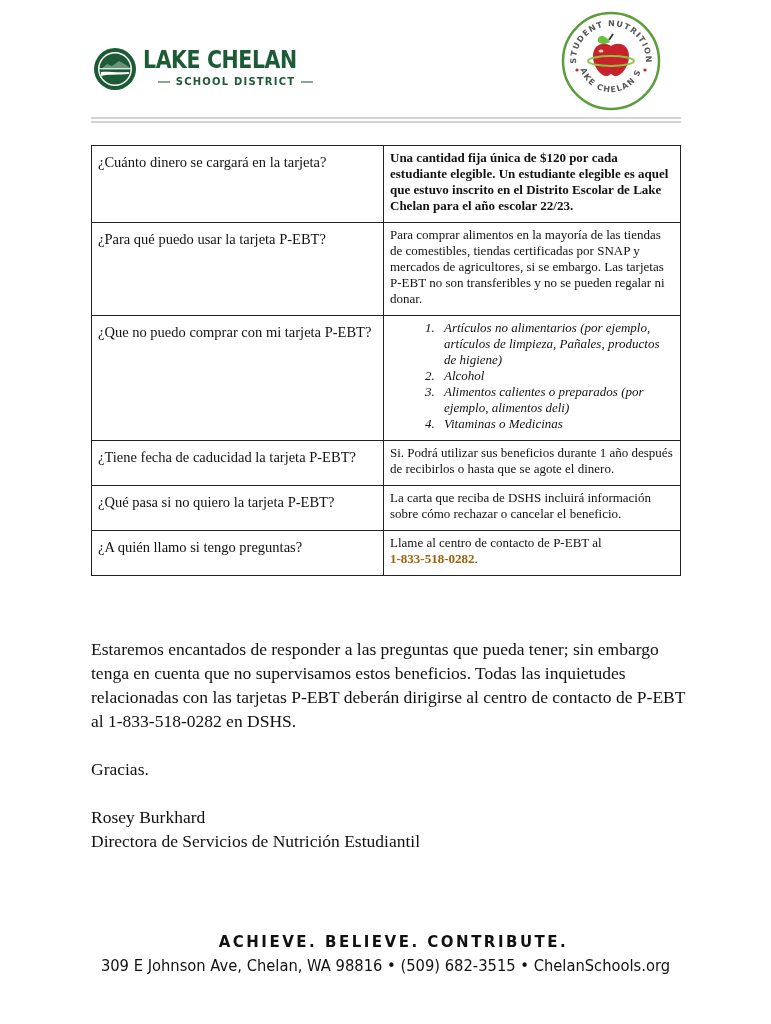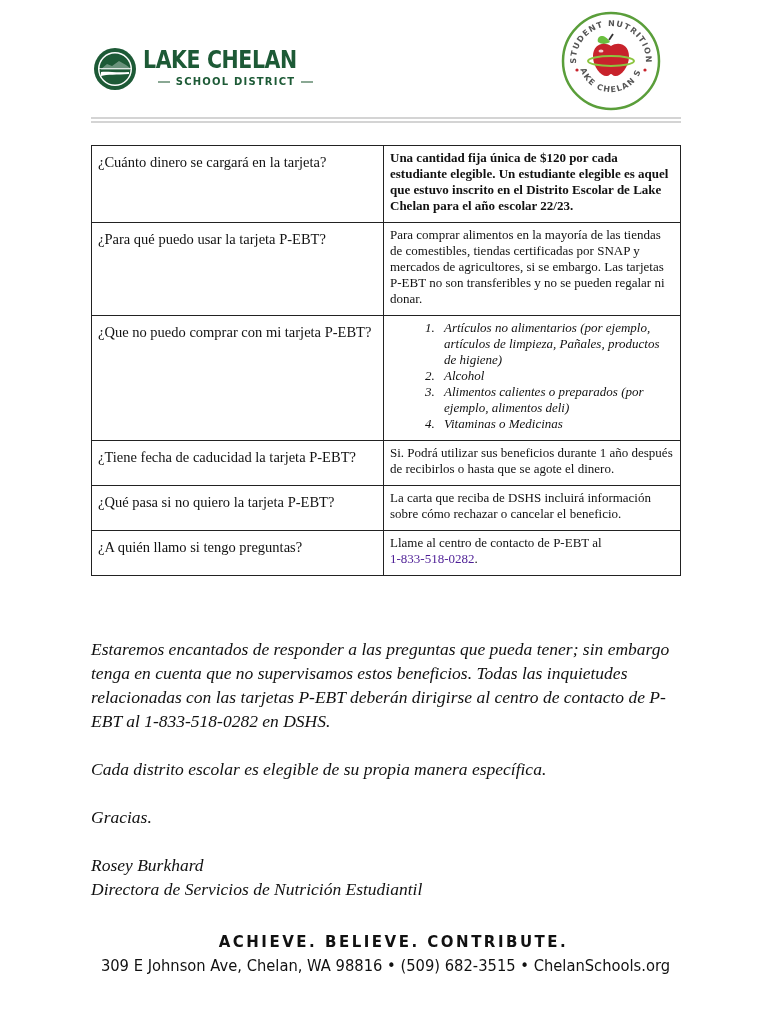--- a/index.html
+++ b/index.html
@@ -21,25 +21,25 @@
     .hr.b { top: 121px; }
 
     
     table.faq { position: absolute; left: 91px; top: 145px; width: 590px; border-collapse: collapse; font-size: 13px; line-height: 16px; }
     table.faq td { border: 1.5px solid #222; vertical-align: top; padding: 4px 6px 8px 6px; }
     table.faq td.q { width: 279px; font-size: 14.5px; line-height: 17px; padding-left: 6px; padding-top: 8px; }
     table.faq td.a { font-size: 13px; }
     table.faq td.a.bold { font-weight: bold; }
     table.faq ol { margin: 0; padding-left: 48px; }
     table.faq ol li { padding-left: 6px; font-style: italic; }
-    .red { color: #4c1d95; font-weight: normal; }
+    .red { color: #a16207; font-weight: bold; }
 
     
     .body-text { position: absolute; left: 91px; top: 637px; width: 600px; font-size: 17.5px; line-height: 24px; }
-    .body-text p { margin: 0 0 24px 0; font-style: italic; }
+    .body-text p { margin: 0 0 24px 0; }
     .body-text p.tight { margin: 0; }
 
     
     .footer { position: absolute; left: 0; width: 771px; text-align: center; font-family: "DejaVu Sans", sans-serif; }
     .footer.motto { top: 933px; font-weight: bold; font-size: 15px; letter-spacing: 2.5px; color: #111; padding-left: 8px; }
     .footer.addr { top: 956px; font-size: 16px; color: #111; transform: scaleX(0.92); }
   </style>
 </head>
 <body>
 
@@ -122,20 +122,19 @@
       <td class="a">
         <span>Llame al centro de contacto de P-EBT al</span><br>
         <span class="red">1-833-518-0282</span><span>.</span>
       </td>
     </tr>
   </tbody>
 </table>
 
 <div class="body-text">
   <p>Estaremos encantados de responder a las preguntas que pueda tener; sin embargo tenga en cuenta que no supervisamos estos beneficios. Todas las inquietudes relacionadas con las tarjetas P-EBT deberán dirigirse al centro de contacto de P-EBT al 1-833-518-0282 en DSHS.</p>
-  <p>Cada distrito escolar es elegible de su propia manera específica.</p>
   <p>Gracias.</p>
   <p class="tight">Rosey Burkhard</p>
   <p class="tight">Directora de Servicios de Nutrición Estudiantil</p>
 </div>
 
 <div class="footer motto">ACHIEVE. BELIEVE. CONTRIBUTE.</div>
 <div class="footer addr">309 E Johnson Ave, Chelan, WA 98816  •  (509) 682-3515  •  ChelanSchools.org</div>
 
 </body></html>

